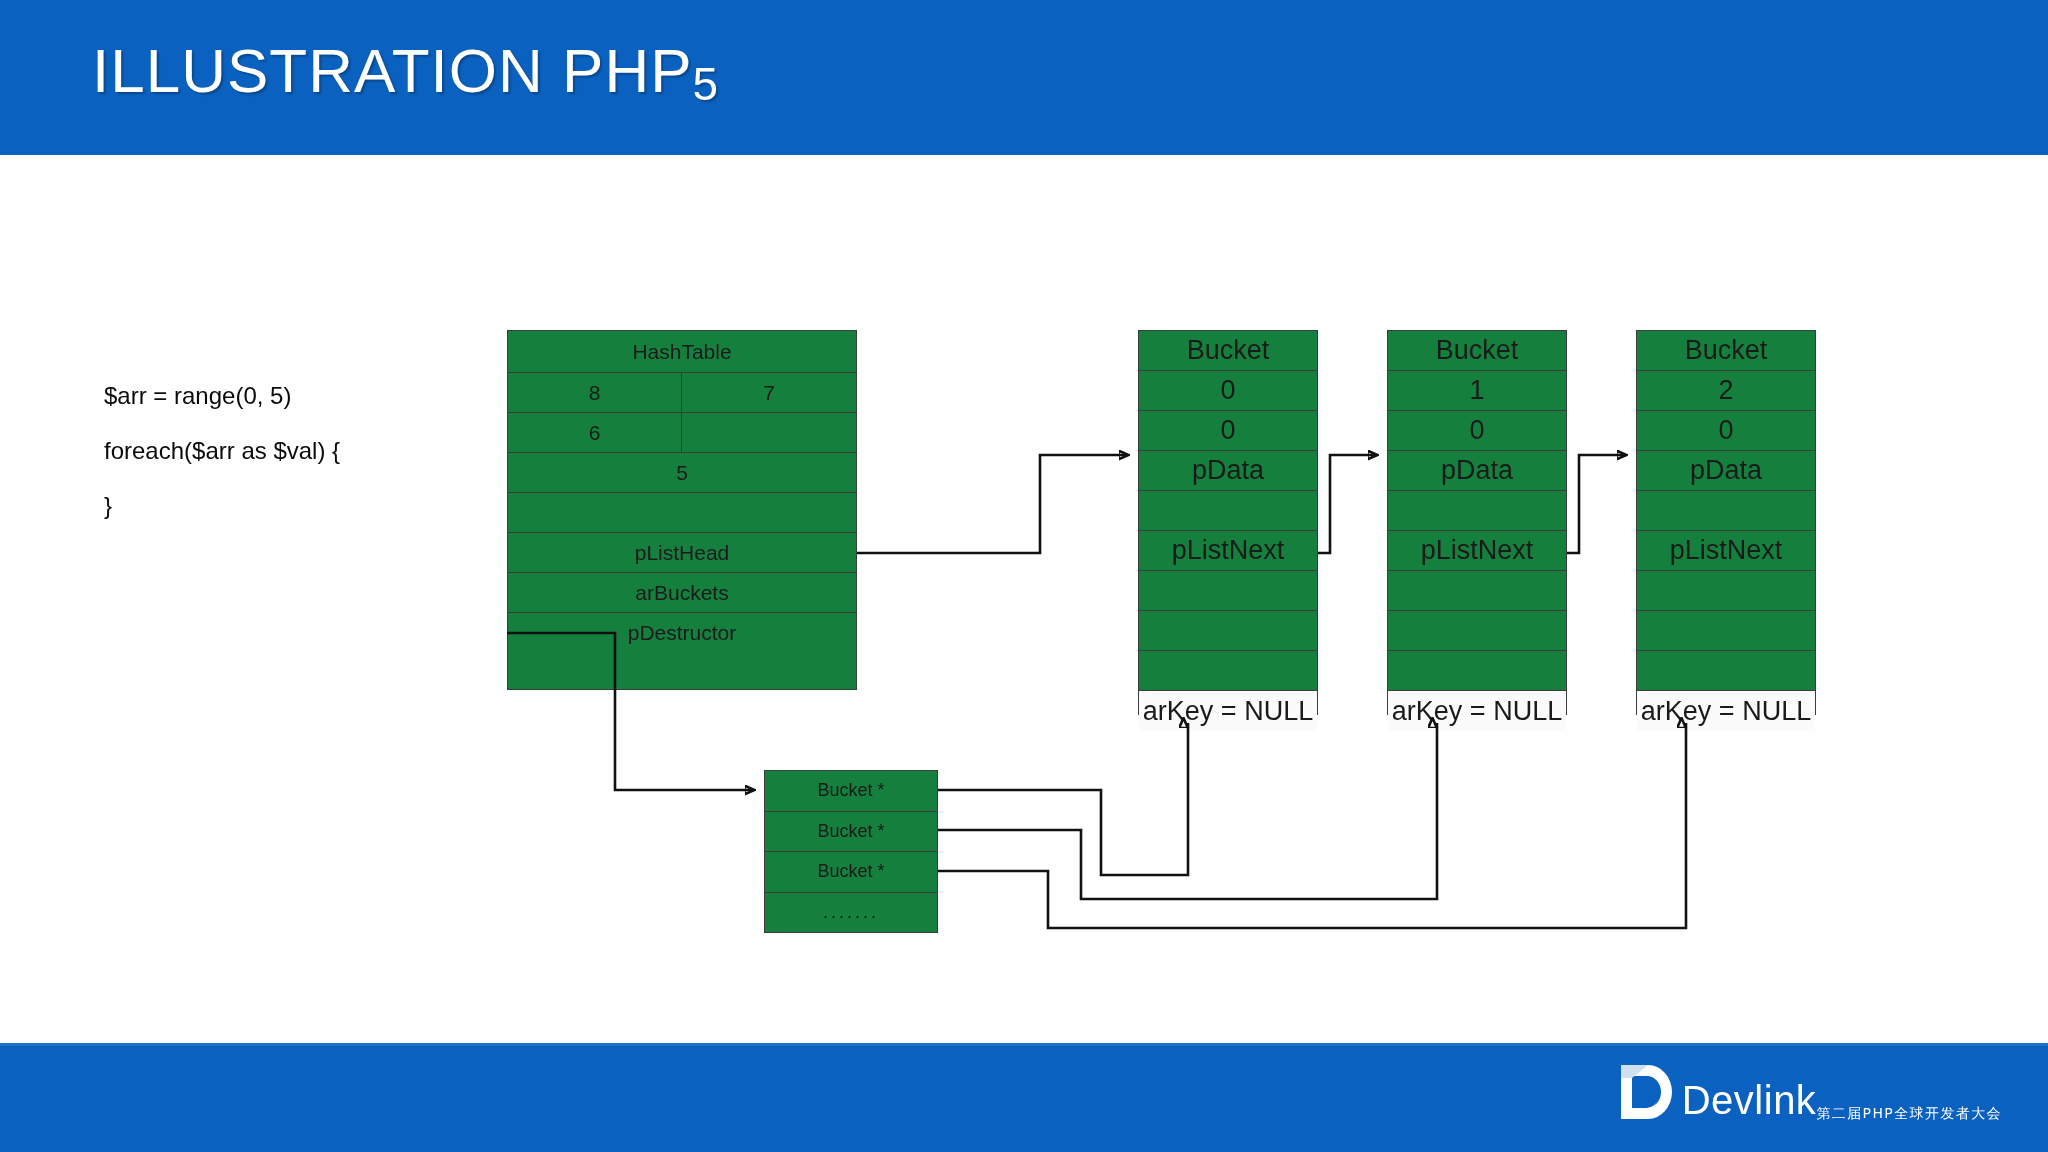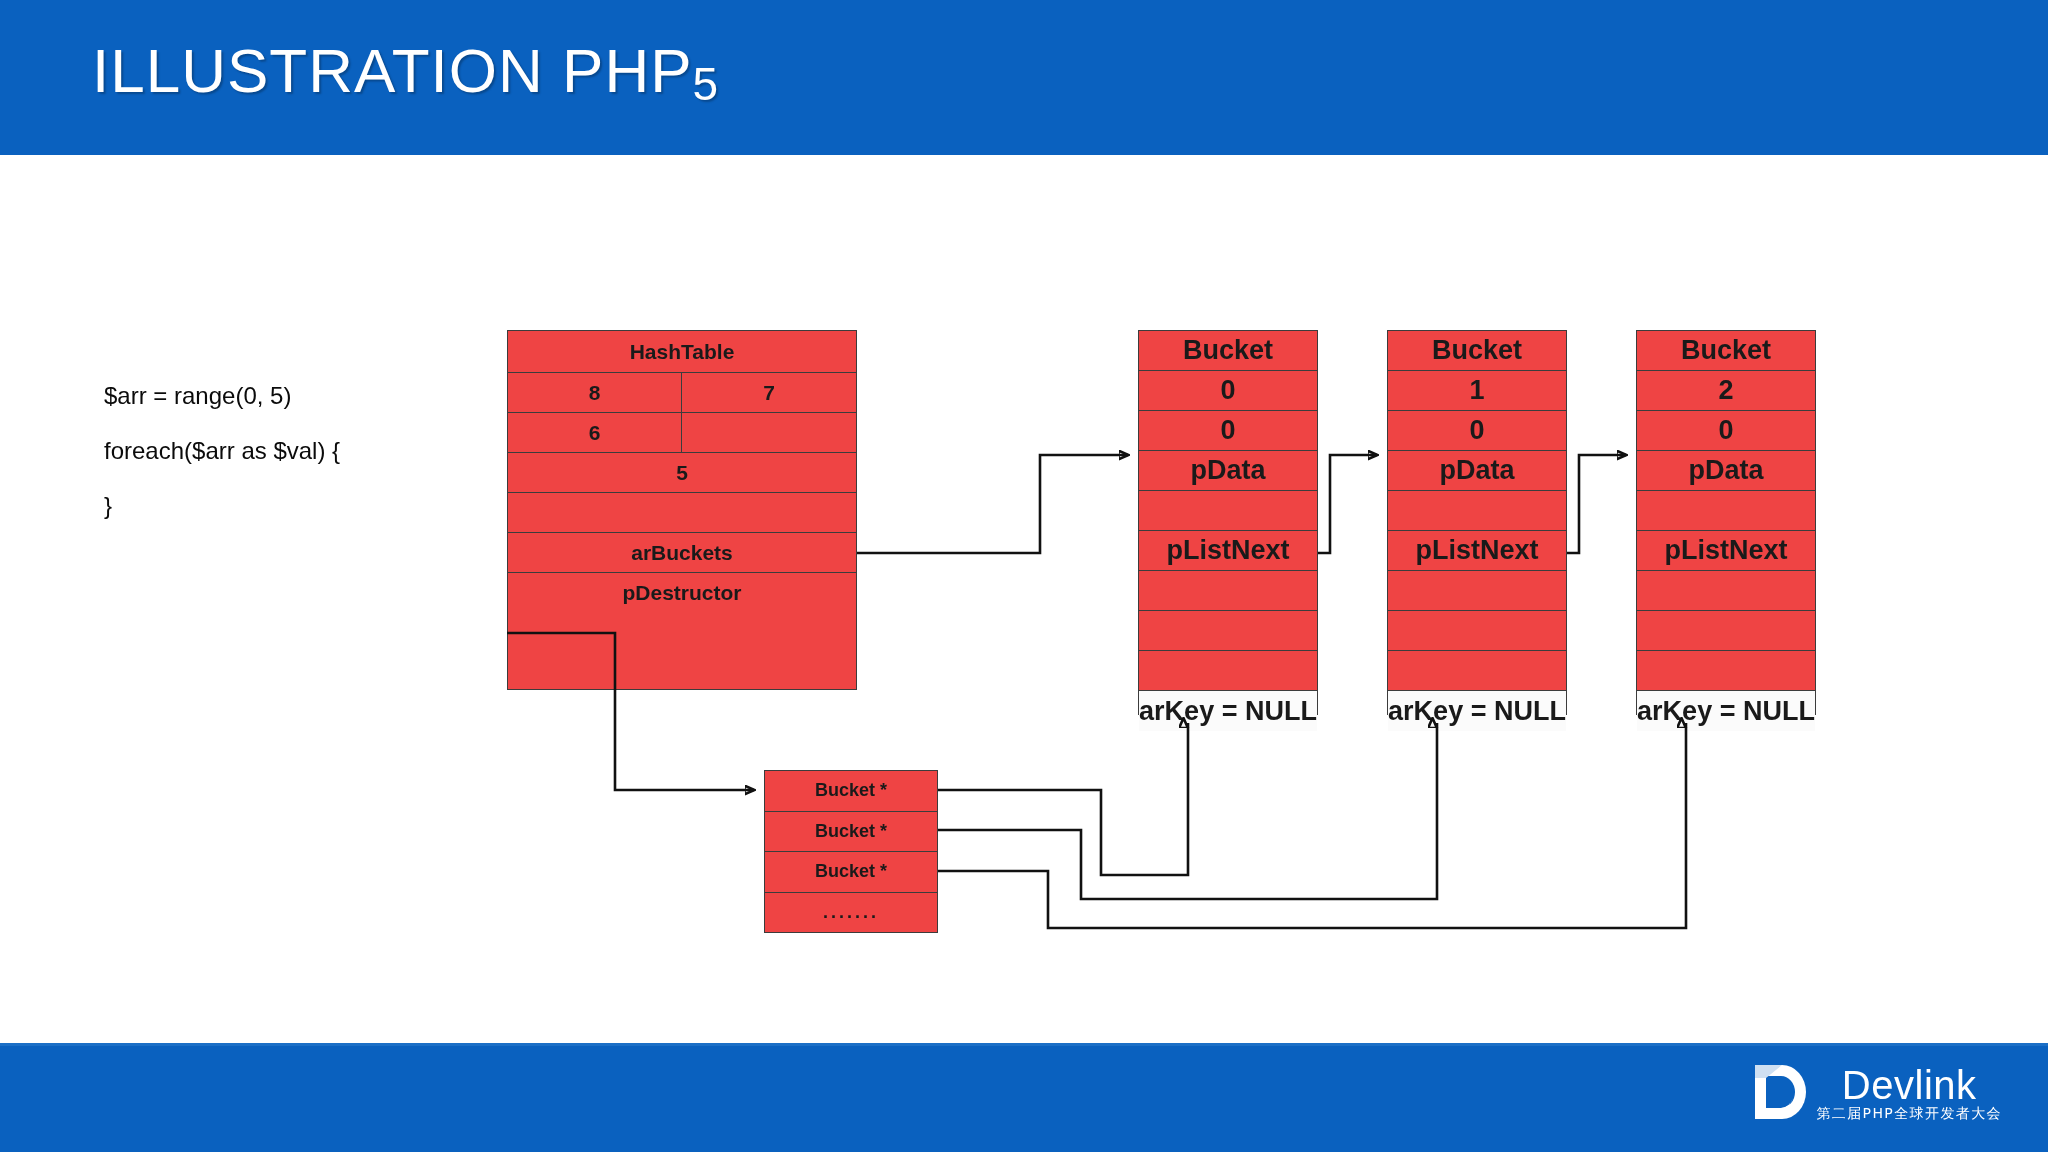--- a/index.html
+++ b/index.html
@@ -67,22 +67,22 @@
     gap: 10px;
   }
   .logo-mark {
     width: 54px;
     height: 60px;
     position: relative;
     flex: none;
   }
   .logo-text-wrap {
     display: flex;
-    flex-direction: column;
-    align-items: center;
+    flex-direction: row;
+    align-items: flex-end;
     padding-bottom: 2px;
   }
   .logo-word {
     font-family: "Liberation Sans", sans-serif;
     font-size: 40px;
     line-height: 40px;
     color: #ffffff;
     font-weight: 400;
     letter-spacing: 0.5px;
   }
@@ -113,22 +113,21 @@
     left: 0; top: 0;
     width: 2048px;
     height: 1152px;
     pointer-events: none;
   }
 
   .box {
     position: absolute;
     border: 1.6px solid #3c3c3c;
     box-sizing: border-box;
-    background: #ef4444;
-    font-weight: bold;
+    background: #15803d;
   }
   .row {
     position: relative;
     box-sizing: border-box;
     border-bottom: 1.6px solid #3c3c3c;
     display: flex;
     align-items: center;
     justify-content: center;
     font-family: "Liberation Sans", sans-serif;
     color: #1a1a1a;
@@ -205,20 +204,21 @@
     <div class="row r-split split">
       <div class="cell-l">8</div>
       <div class="cell-r">7</div>
     </div>
     <div class="row r-split split">
       <div class="cell-l">6</div>
       <div class="cell-r"></div>
     </div>
     <div class="row r-five">5</div>
     <div class="row r-empty"></div>
+    <div class="row r-ptr">pListHead</div>
     <div class="row r-ptr">arBuckets</div>
     <div class="row r-ptr">pDestructor</div>
   </div>
 
   <div class="box bucket-box" id="bucket-box-0">
     <div class="row r-head">Bucket</div>
     <div class="row r">0</div>
     <div class="row r">0</div>
     <div class="row r">pData</div>
     <div class="row r"></div>

